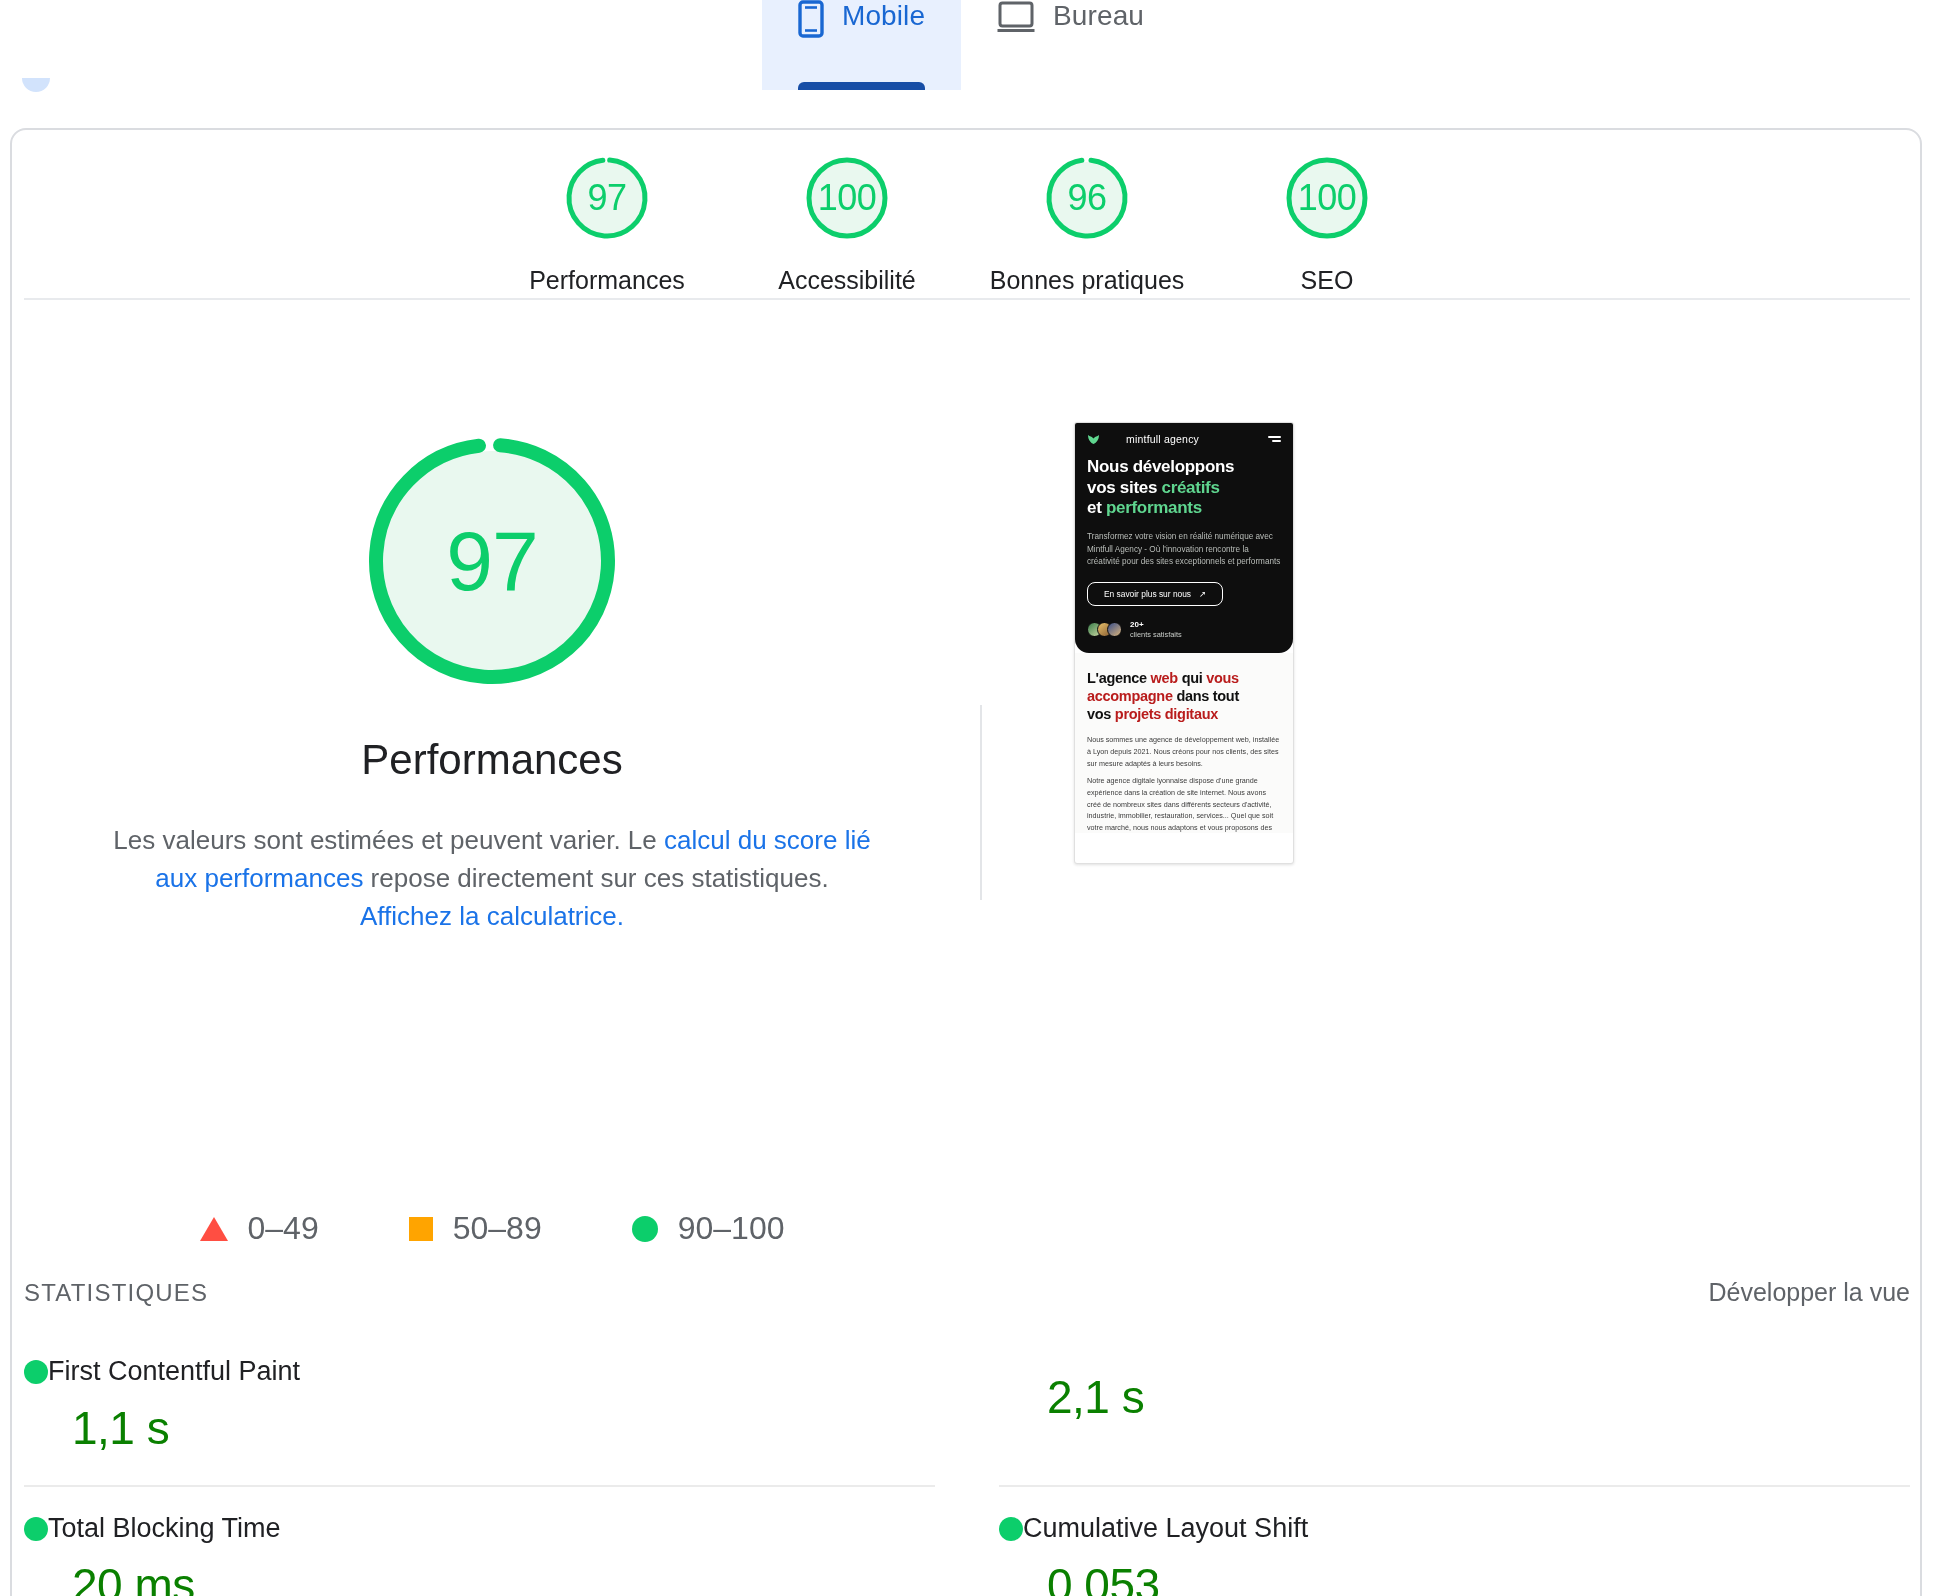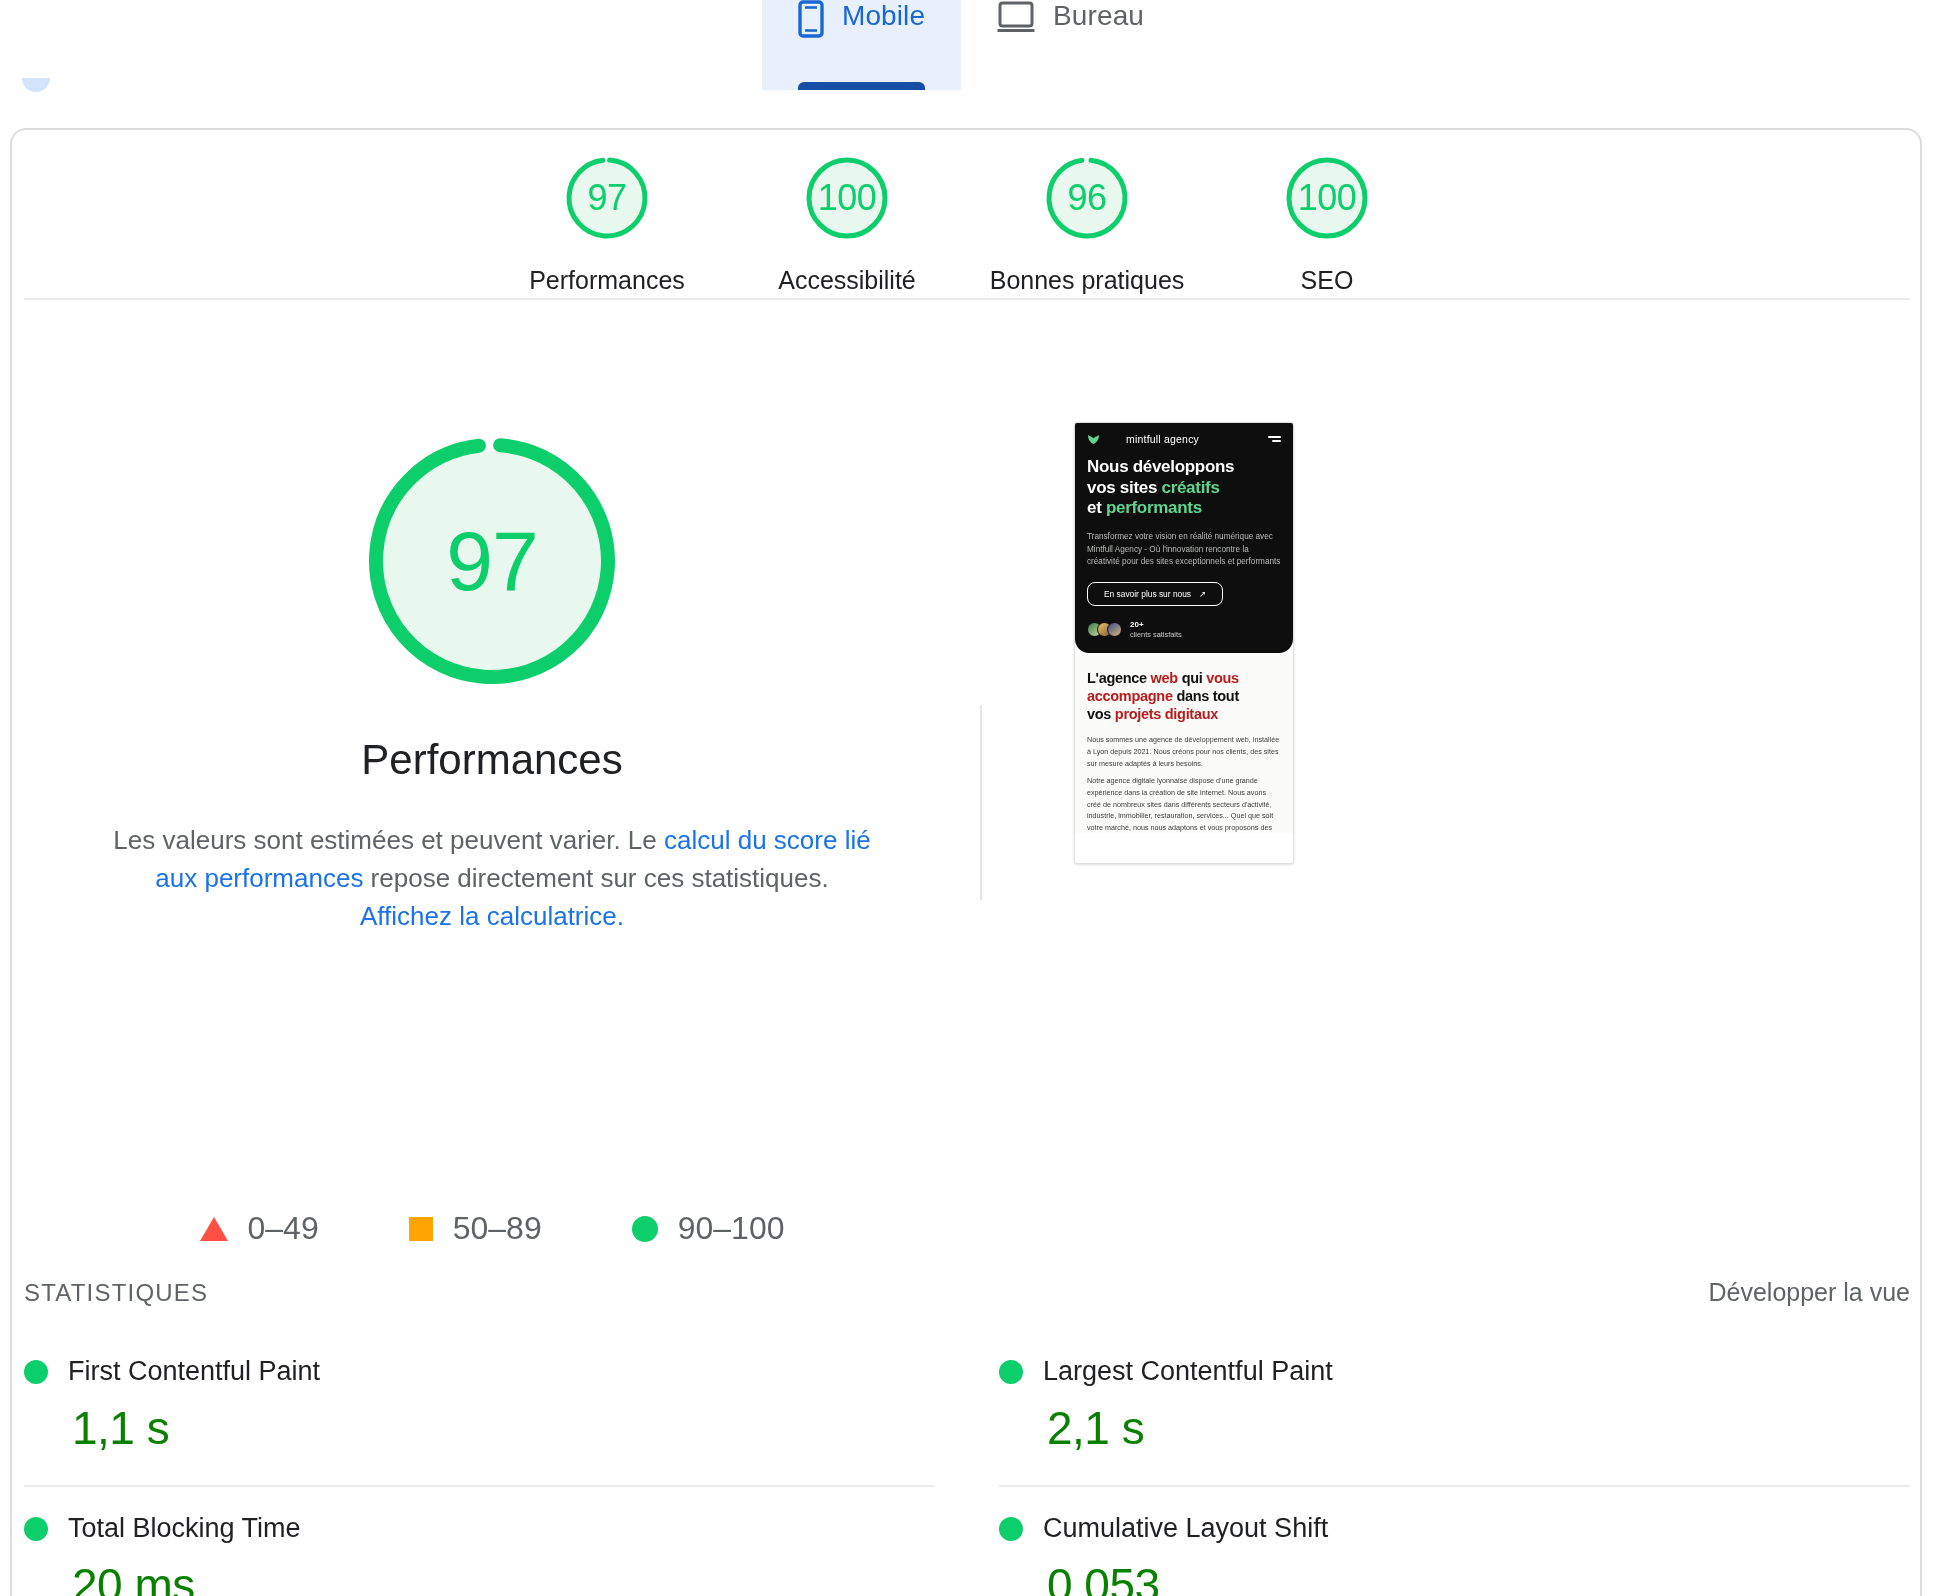--- a/index.html
+++ b/index.html
@@ -288,21 +288,21 @@
     left: 12px; top: 1200px;
     width: 1886px;
     display: grid;
     grid-template-columns: 1fr 1fr;
     column-gap: 64px;
   }
   .metric {
     padding: 26px 0 30px 0;
     border-bottom: 2px solid #ebebeb;
   }
-  .metric-head { display: flex; align-items: center; gap: 20px; }
+  .metric-head { display: flex; align-items: center; }
   .metric-name { font-size: 27px; color: #202124; }
   .metric-value {
     margin-top: 14px;
     margin-left: 48px;
     font-size: 46px;
     letter-spacing: -0.5px;
   }
   .dot-good { width: 24px; height: 24px; border-radius: 50%; background: #0cce6b; flex: none; }
   .v-good { color: #0a8000; }
 </style>
@@ -487,24 +487,20 @@
 
       <div class="metric">
         <div class="metric-head">
           <span class="dot-good"></span>
           <span class="metric-name">First Contentful Paint</span>
         </div>
         <div class="metric-value v-good">1,1 s</div>
       </div>
 
       <div class="metric">
-        <div class="metric-head">
-          <span class="dot-good"></span>
-          <span class="metric-name">Largest Contentful Paint</span>
-        </div>
         <div class="metric-value v-good">2,1 s</div>
       </div>
 
       <div class="metric">
         <div class="metric-head">
           <span class="dot-good"></span>
           <span class="metric-name">Total Blocking Time</span>
         </div>
         <div class="metric-value v-good">20 ms</div>
       </div>

